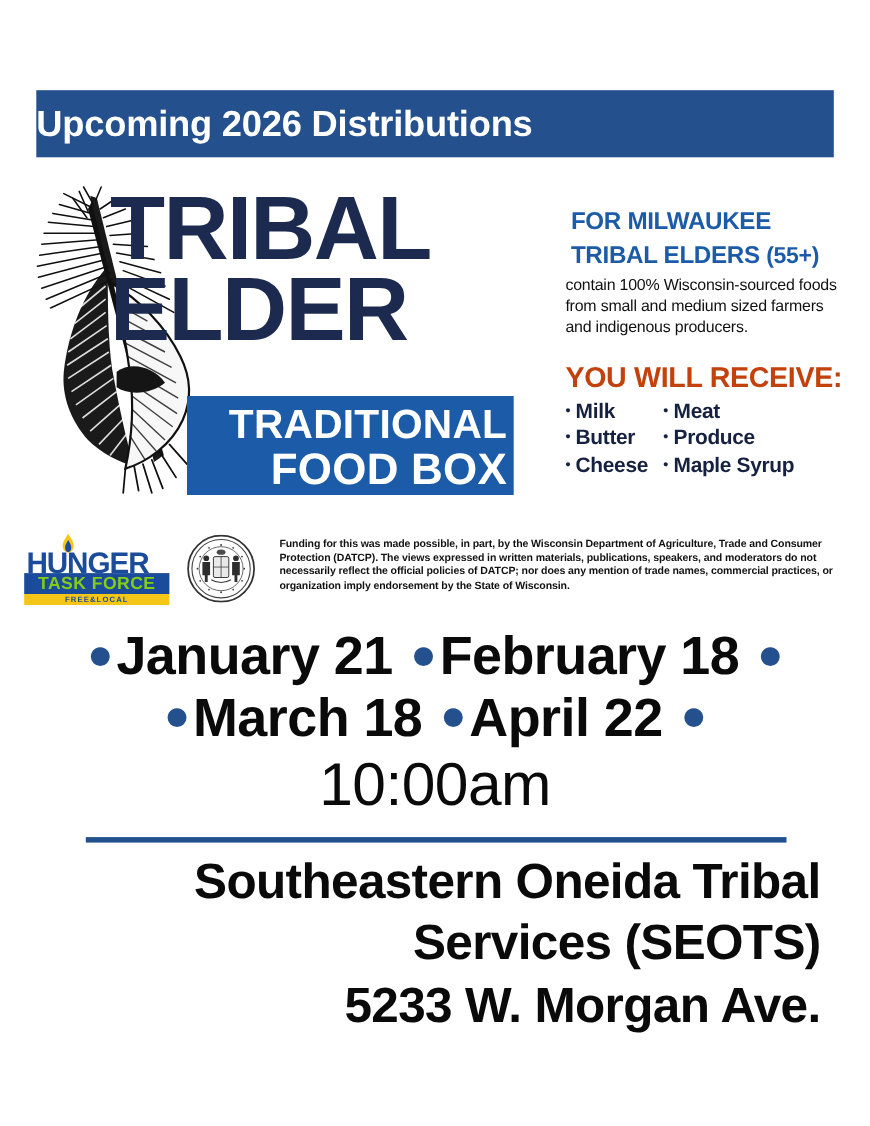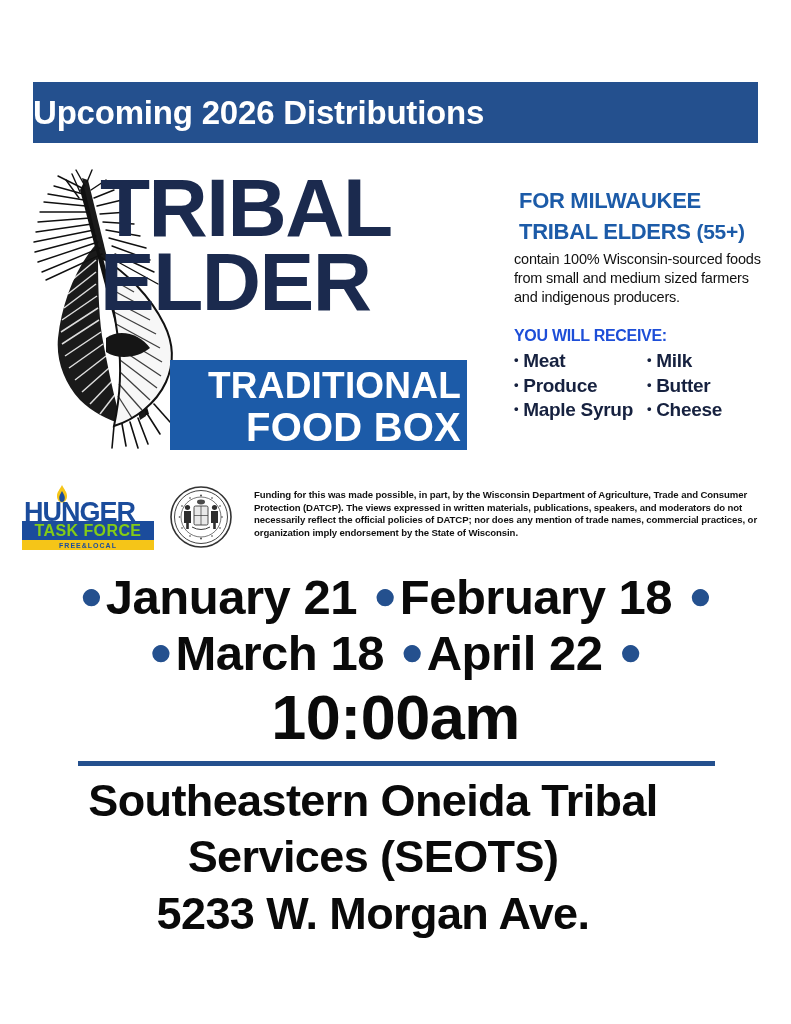--- a/index.html
+++ b/index.html
@@ -127,22 +127,22 @@
   }
   .info-body {
     margin: 0;
     font-size: 14.5px;
     color: #111111;
     line-height: 1.32;
     letter-spacing: -0.2px;
   }
   .receive-head {
     margin: 20px 0 4px 0;
-    color: #1d4ed8;
-    font-size: 16px;
+    color: #c2410c;
+    font-size: 26px;
     font-weight: bold;
     letter-spacing: -0.3px;
   }
   .receive-grid {
     display: flex;
     gap: 14px;
   }
   .receive-col {
     list-style: none;
     margin: 0;
@@ -265,22 +265,22 @@
     letter-spacing: -0.5px;
     white-space: nowrap;
   }
   .bullet {
     color: #24508E;
     font-size: 40px;
     vertical-align: 5px;
     padding: 0 3px;
   }
   .time-line {
-    font-size: 63px;
-    font-weight: bold;
+    font-size: 55px;
+    font-weight: normal;
     color: #0A0A0A;
     line-height: 1.14;
     letter-spacing: -0.5px;
   }
 
   
   .divider {
     position: absolute;
     left: 78px;
     top: 761px;
@@ -288,21 +288,21 @@
     height: 5px;
     background: #24508E;
   }
 
   
   .venue {
     position: absolute;
     left: 0;
     top: 773px;
     width: 746px;
-    text-align: center;
+    text-align: right;
   }
   .venue-line {
     font-size: 45px;
     font-weight: bold;
     color: #0A0A0A;
     line-height: 1.25;
     letter-spacing: -0.6px;
   }
 </style>
 </head>
@@ -413,28 +413,28 @@
   <div class="info-head-1">FOR MILWAUKEE</div>
   <div class="info-head-2">
     <span>TRIBAL ELDERS</span>
     <span class="age">(55+)</span>
   </div>
   <div class="info-body">contain 100% Wisconsin-sourced foods from small and medium sized farmers and indigenous producers.</div>
 
   <div class="receive-head">YOU WILL RECEIVE:</div>
   <div class="receive-grid">
     <ul class="receive-col">
+      <li>Milk</li>
+      <li>Butter</li>
+      <li>Cheese</li>
+    </ul>
+    <ul class="receive-col">
       <li>Meat</li>
       <li>Produce</li>
       <li>Maple Syrup</li>
-    </ul>
-    <ul class="receive-col">
-      <li>Milk</li>
-      <li>Butter</li>
-      <li>Cheese</li>
     </ul>
   </div>
 </div>
 
 <div class="partner-row">
 
   <div class="htf-logo">
     <div class="htf-hunger">HUNGER</div>
     <svg class="htf-flame" viewBox="0 0 14 22" aria-hidden="true">
       <path d="M7 0 C9.5 5, 12 7, 12 11 C12 15, 9.6 17.5, 7 17.5 C4.4 17.5, 2 15, 2 11 C2 7, 4.5 5, 7 0 Z" fill="#F5C518"></path>

